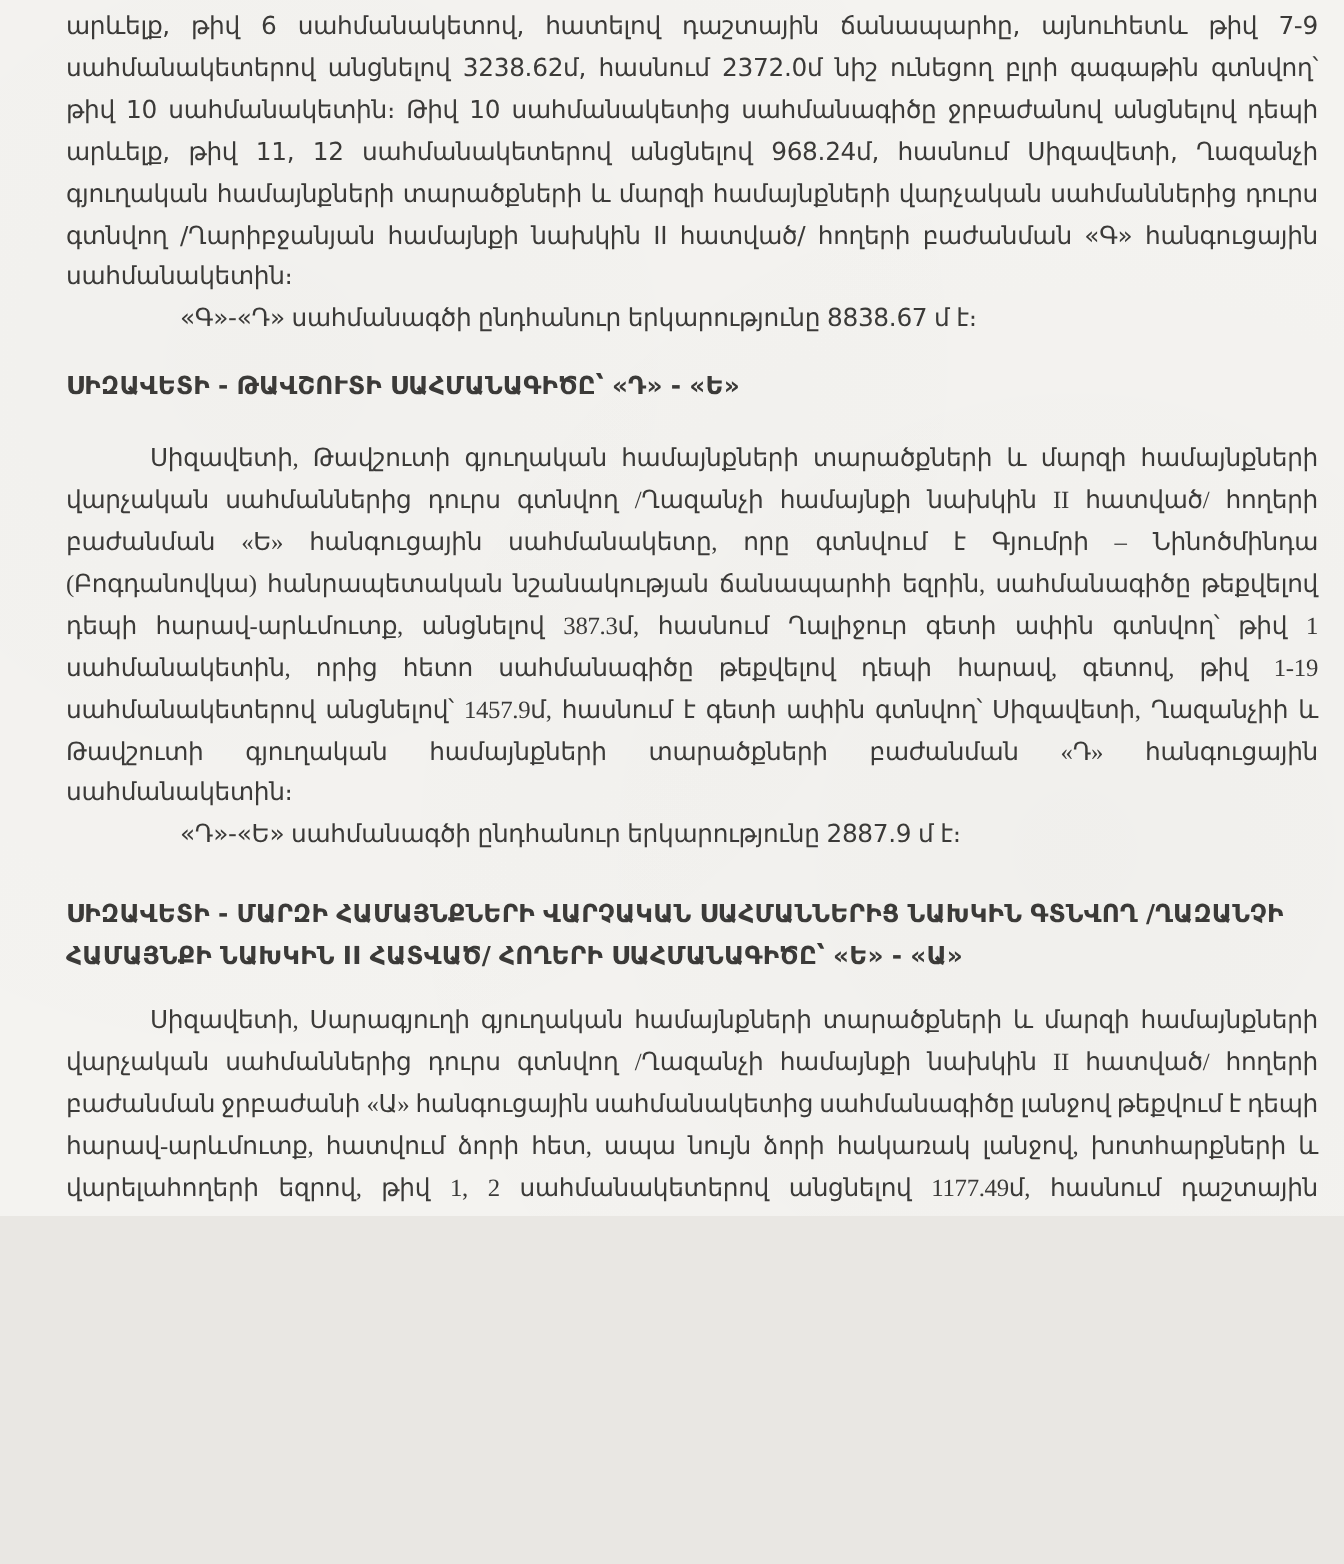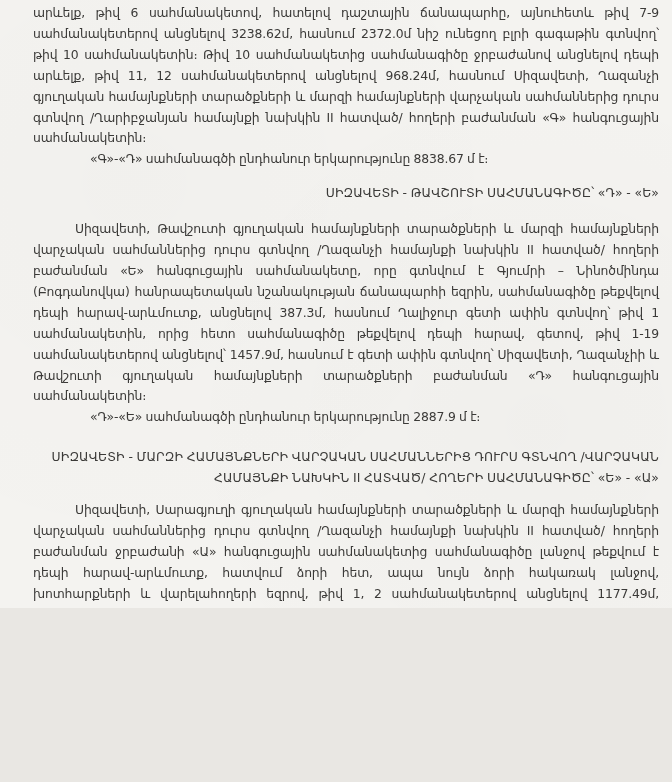--- a/index.html
+++ b/index.html
@@ -27,31 +27,33 @@
     word-spacing: -0.4px;
     overflow: hidden;
     -webkit-font-smoothing: antialiased;
   }
   .para {
     text-align: justify;
     margin: 0;
   }
   .para.indent {
     text-indent: 42px;
+    font-family: Liberation Serif, serif;
   }
   .summary {
     margin: 0;
     text-indent: 57px;
     text-align: left;
   }
   .heading {
-    text-align: right;
+    text-align: left;
     text-indent: 0;
     margin: 13px 0 15px 0;
     letter-spacing: 0.1px;
+    font-weight: bold;
   }
   .heading.two-line {
     margin: 19px 0 11px 0;
   }
 </style>
 </head>
 <body>
 
 <div class="page">
   <div>
@@ -59,18 +61,18 @@
     <p class="para">արևելք, թիվ 6 սահմանակետով, հատելով դաշտային ճանապարհը, այնուհետև թիվ 7-9 սահմանակետերով անցնելով 3238.62մ, հասնում 2372.0մ նիշ ունեցող բլրի գագաթին գտնվող՝ թիվ 10 սահմանակետին։ Թիվ 10 սահմանակետից սահմանագիծը ջրբաժանով անցնելով դեպի արևելք, թիվ 11, 12 սահմանակետերով անցնելով 968.24մ, հասնում Սիզավետի, Ղազանչի գյուղական համայնքների տարածքների և մարզի համայնքների վարչական սահմաններից դուրս գտնվող /Ղարիբջանյան համայնքի նախկին II հատված/ հողերի բաժանման «Գ» հանգուցային սահմանակետին։</p>
 
     <p class="summary">«Գ»-«Դ» սահմանագծի ընդհանուր երկարությունը 8838.67 մ է։</p>
 
     <p class="heading">ՍԻԶԱՎԵՏԻ - ԹԱՎՇՈՒՏԻ ՍԱՀՄԱՆԱԳԻԾԸ՝ «Դ» - «Ե»</p>
 
     <p class="para indent">Սիզավետի, Թավշուտի գյուղական համայնքների տարածքների և մարզի համայնքների վարչական սահմաններից դուրս գտնվող /Ղազանչի համայնքի նախկին II հատված/ հողերի բաժանման «Ե» հանգուցային սահմանակետը, որը գտնվում է Գյումրի – Նինոծմինդա (Բոգդանովկա) հանրապետական նշանակության ճանապարհի եզրին, սահմանագիծը թեքվելով դեպի հարավ-արևմուտք, անցնելով 387.3մ, հասնում Ղալիջուր գետի ափին գտնվող՝ թիվ 1 սահմանակետին, որից հետո սահմանագիծը թեքվելով դեպի հարավ, գետով, թիվ 1-19 սահմանակետերով անցնելով՝ 1457.9մ, հասնում է գետի ափին գտնվող՝ Սիզավետի, Ղազանչիի և Թավշուտի գյուղական համայնքների տարածքների բաժանման «Դ» հանգուցային սահմանակետին։</p>
 
     <p class="summary">«Դ»-«Ե» սահմանագծի ընդհանուր երկարությունը 2887.9 մ է։</p>
 
-    <p class="heading two-line">ՍԻԶԱՎԵՏԻ - ՄԱՐԶԻ ՀԱՄԱՅՆՔՆԵՐԻ ՎԱՐՉԱԿԱՆ ՍԱՀՄԱՆՆԵՐԻՑ ԴՈՒՐՍ ԳՏՆՎՈՂ /ՎԱՐՉԱԿԱՆ ՀԱՄԱՅՆՔԻ ՆԱԽԿԻՆ II ՀԱՏՎԱԾ/ ՀՈՂԵՐԻ ՍԱՀՄԱՆԱԳԻԾԸ՝ «Ե» - «Ա»</p>
+    <p class="heading two-line">ՍԻԶԱՎԵՏԻ - ՄԱՐԶԻ ՀԱՄԱՅՆՔՆԵՐԻ ՎԱՐՉԱԿԱՆ ՍԱՀՄԱՆՆԵՐԻՑ ՆԱԽԿԻՆ ԳՏՆՎՈՂ /ՂԱԶԱՆՉԻ ՀԱՄԱՅՆՔԻ ՆԱԽԿԻՆ II ՀԱՏՎԱԾ/ ՀՈՂԵՐԻ ՍԱՀՄԱՆԱԳԻԾԸ՝ «Ե» - «Ա»</p>
 
     <p class="para indent">Սիզավետի, Սարագյուղի գյուղական համայնքների տարածքների և մարզի համայնքների վարչական սահմաններից դուրս գտնվող /Ղազանչի համայնքի նախկին II հատված/ հողերի բաժանման ջրբաժանի «Ա» հանգուցային սահմանակետից սահմանագիծը լանջով թեքվում է դեպի հարավ-արևմուտք, հատվում ձորի հետ, ապա նույն ձորի հակառակ լանջով, խոտհարքների և վարելահողերի եզրով, թիվ 1, 2 սահմանակետերով անցնելով 1177.49մ, հասնում դաշտային ճանապարհի եզրին գտնվող՝ թիվ 3 սահմանակետին, այնուհետև դաշտային ճանապարհով թեքվելով դեպի հյուսիս, թիվ 4 սահմանակետով անցնելով 196.95մ, հասնում ճանապարհի և ձորի հատման տեղում գտնվող՝ թիվ 5 սահմանակետին։ Թիվ 5 սահմանակետից սահմանագիծը ձորով թեքվելով դեպի արևմուտք, ապա հարավ-արևմուտք, թիվ 6-34 սահմանակետերով անցնելով 2427.0մ, հասնում թիվ 35 սահմանակետին, որից հետո թեքվելով դեպի հարավ-արևմուտք, հատելով դաշտային ճանապարհները, ձորակները, ջրբաժանները, թիվ 36, 37 սահմանակետերով անցնելով 1074.41մ, հասնում թիվ 38 սահմանակետին, այնուհետև հատելով դաշտամիջյան ճանապարհը, թիվ 39 սահմանակետով անցնում 957.77մ, հատում Գյումրի – Նինոծմինդա (Բոգդանովկա) հանրապետական նշանակության ճանապարհը, հասնում նույն ճանապարհի եզրին գտնվող՝ Սիզավետի, Թավշուտի գյուղական համայնքների տարածքների և մարզի համայնքների վարչական սահմաններից դուրս գտնվող /Ղազանչի համայնքի նախկին II հատված/ հողերի բաժանման «Ե» հանգուցային սահմանակետին։</p>
 
   </div>
 </div>
 
 </body></html>

